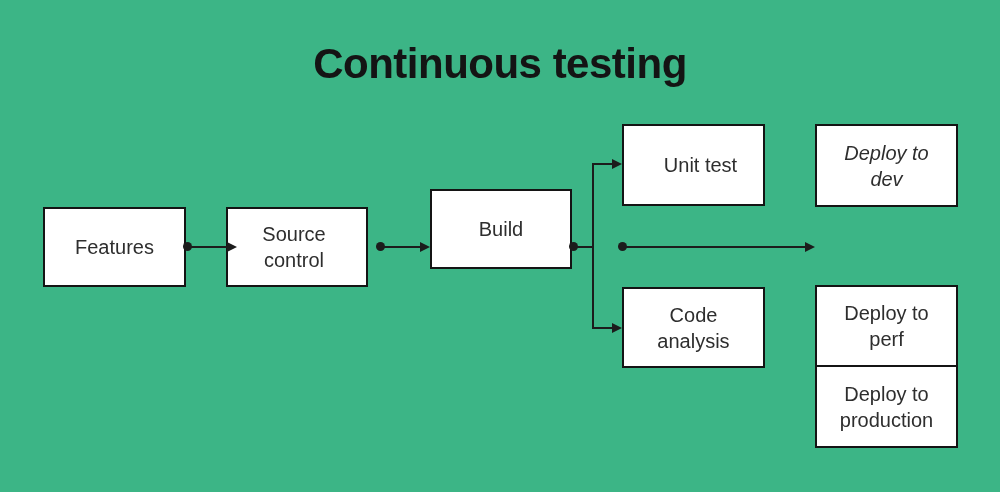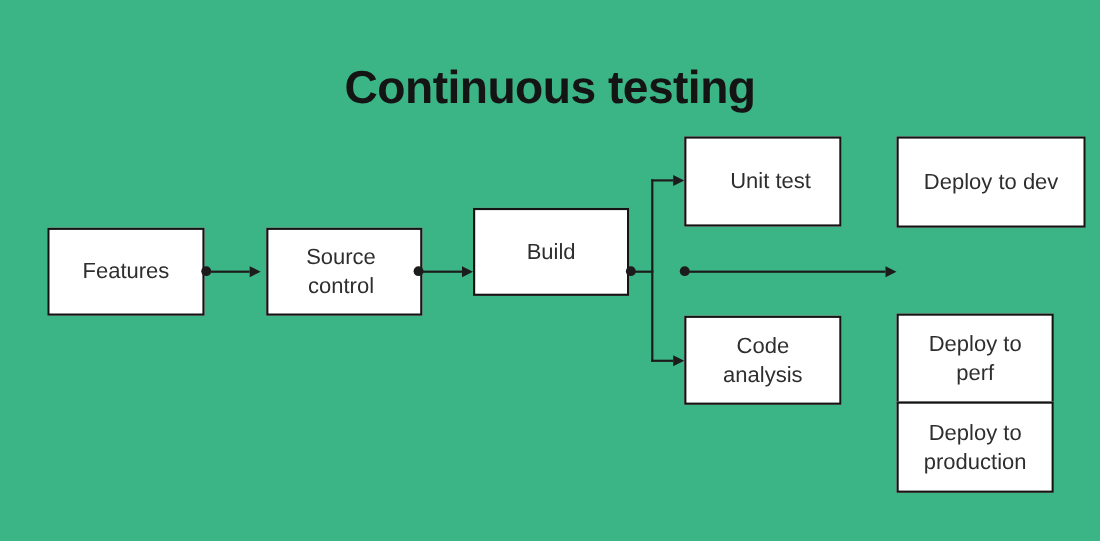--- a/index.html
+++ b/index.html
@@ -26,41 +26,40 @@
   .title {
     position: absolute;
     top: 40px;
     left: 0;
     width: 100%;
     text-align: center;
     font-size: 42px;
     font-weight: 700;
     letter-spacing: -0.5px;
     color: var(--title-text);
-    margin-top: 16px;
   }
   .node {
     position: absolute;
     background: var(--node-fill);
     border: 2px solid var(--node-border);
     display: flex;
     align-items: center;
     justify-content: center;
     text-align: center;
     font-size: 20px;
     line-height: 26px;
     color: var(--node-text);
     padding: 0 18px;
   }
   .n-features { left: 43px;  top: 207px; width: 143px; height: 80px; }
-  .n-source   { left: 242px; top: 207px; width: 142px; height: 80px; padding-left: 12px; }
+  .n-source   { left: 226px; top: 207px; width: 142px; height: 80px; padding-left: 12px; }
   .n-build    { left: 430px; top: 189px; width: 142px; height: 80px; }
   .n-unit     { left: 622px; top: 124px; width: 143px; height: 82px; padding-left: 32px; }
   .n-code     { left: 622px; top: 287px; width: 143px; height: 81px; }
-  .n-dev      { left: 815px; top: 124px; width: 172px; height: 83px; }
+  .n-dev      { left: 815px; top: 124px; width: 143px; height: 83px; font-style: italic; }
   .n-qa       { left: 815px; top: 205px; width: 143px; height: 82px; }
   .n-perf     { left: 815px; top: 285px; width: 143px; height: 82px; justify-content: center; }
   .n-prod     { left: 815px; top: 365px; width: 143px; height: 83px; }
 
   .line { position: absolute; background: var(--connector); }
   .h { height: 2px; }
   .v { width: 2px; }
   .dot {
     position: absolute;
     width: 9px; height: 9px;

